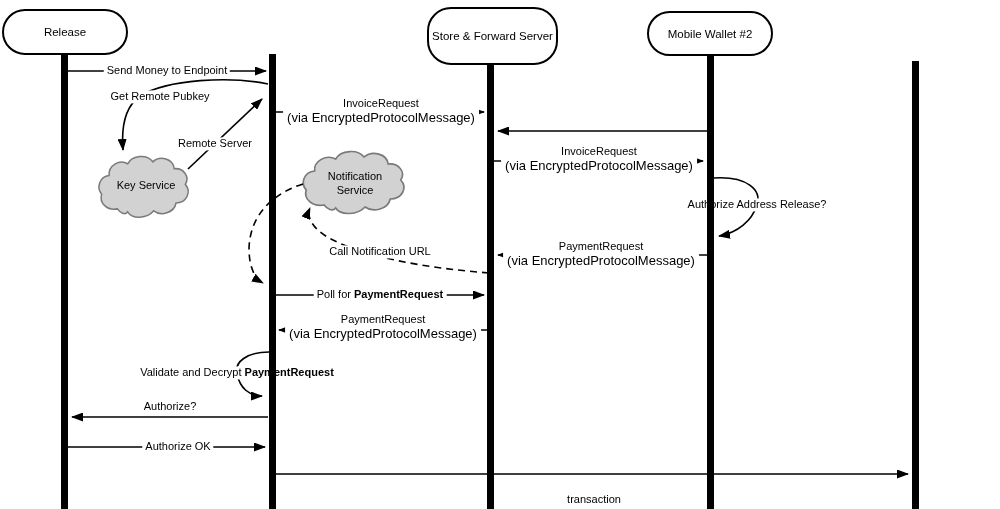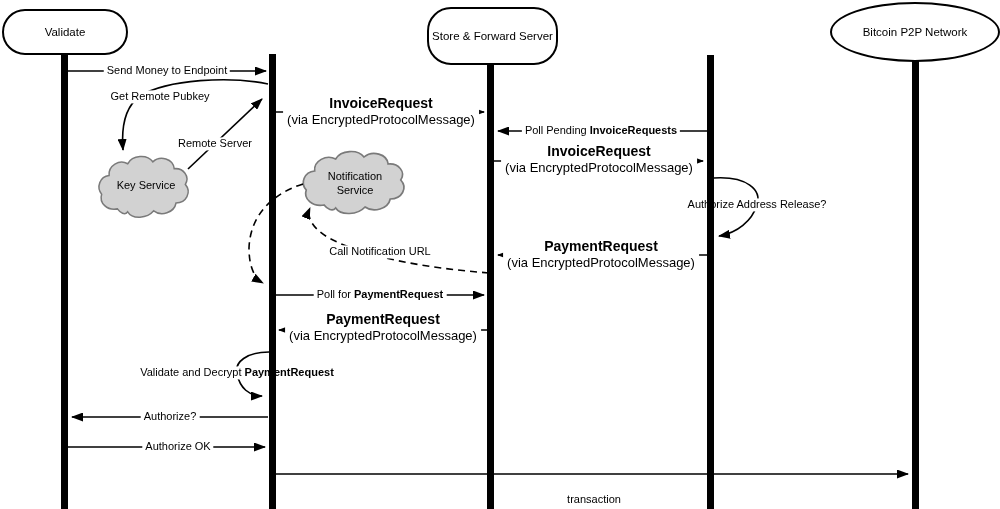--- a/index.html
+++ b/index.html
@@ -15,21 +15,21 @@
     display:flex;align-items:center;justify-content:center;
     font-size:11.5px;white-space:nowrap;box-sizing:border-box;
   }
   .actor.ellipse{border-radius:50%;}
   .lifeline{position:absolute;z-index:3;width:7px;background:var(--line,#000);}
   .msg{
     position:absolute;z-index:2;transform:translate(-50%,-50%);
     background:#fff;padding:0 3px;white-space:nowrap;font-size:11px;line-height:1.2;text-align:center;
   }
   .msg.two{text-align:center;padding:1px 4px;}
-  .msg .name{font-weight:bold;font-size:14px;}
+  .msg .name{font-weight:normal;font-size:11px;}
   .msg .via{font-size:13px;}
   .msg .b{font-weight:bold;}
   .cloud-label{
     position:absolute;z-index:2;transform:translate(-50%,-50%);
     font-size:11px;text-align:center;line-height:1.25;white-space:nowrap;background:transparent;
   }
   path.arrow{fill:none;stroke:var(--line,#000);stroke-width:1.6;}
   path.arrow.dashed{stroke-dasharray:7 5;}
   path.cloud{fill:var(--cloud-fill,#d2d2d2);stroke:var(--cloud-stroke,#7a7a7a);stroke-width:1.6;}
 </style>
@@ -76,23 +76,20 @@
 
   <div class="msg" style="left:167px;top:71px">Send Money to Endpoint</div>
   <div class="msg" style="left:160px;top:97px">Get Remote Pubkey</div>
   <div class="msg" style="left:215px;top:144px">Remote Server</div>
 
   <div class="msg two" style="left:381px;top:111px">
     <div class="name">InvoiceRequest</div>
     <div class="via">(via EncryptedProtocolMessage)</div>
   </div>
 
-  <div class="msg" style="left:601px;top:131px">
-    <span>Poll Pending </span><span class="b">InvoiceRequests</span>
-  </div>
 
   <div class="msg two" style="left:599px;top:159px">
     <div class="name">InvoiceRequest</div>
     <div class="via">(via EncryptedProtocolMessage)</div>
   </div>
 
   <div class="msg" style="left:757px;top:205px">Authorize Address Release?</div>
 
   <div class="msg two" style="left:601px;top:254px">
     <div class="name">PaymentRequest</div>
@@ -107,33 +104,33 @@
 
   <div class="msg two" style="left:383px;top:327px">
     <div class="name">PaymentRequest</div>
     <div class="via">(via EncryptedProtocolMessage)</div>
   </div>
 
   <div class="msg" style="left:237px;top:373px">
     <span>Validate and Decrypt </span><span class="b">PaymentRequest</span>
   </div>
 
-  <div class="msg" style="left:170px;top:417px">Authorize?</div>
+  <div class="msg" style="left:170px;top:407px">Authorize?</div>
   <div class="msg" style="left:178px;top:447px">Authorize OK</div>
   <div class="msg" style="left:594px;top:500px">transaction</div>
 
   <div class="cloud-label" style="left:146px;top:186px">Key Service</div>
   <div class="cloud-label" style="left:355px;top:184px">
     <div>Notification</div>
     <div>Service</div>
   </div>
 
   <div class="lifeline" style="left:61px;top:54px;height:455px"></div>
   <div class="lifeline" style="left:269px;top:54px;height:455px"></div>
   <div class="lifeline" style="left:487px;top:52px;height:457px"></div>
   <div class="lifeline" style="left:707px;top:55px;height:454px"></div>
   <div class="lifeline" style="left:912px;top:61px;height:448px"></div>
 
-  <div class="actor" style="left:2px;top:9px;width:126px;height:46px">Validate</div>
+  <div class="actor" style="left:2px;top:9px;width:126px;height:46px">Release</div>
   <div class="actor" style="left:427px;top:7px;width:131px;height:58px">Store &amp; Forward Server</div>
-  <div class="actor ellipse" style="left:830px;top:2px;width:170px;height:60px">Bitcoin P2P Network</div>
+  <div class="actor" style="left:647px;top:11px;width:126px;height:45px">Mobile Wallet #2</div>
 
 </div>
 
 </body></html>

